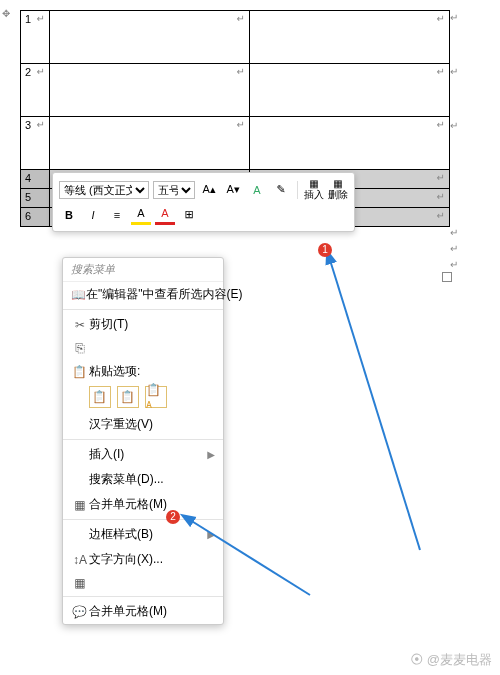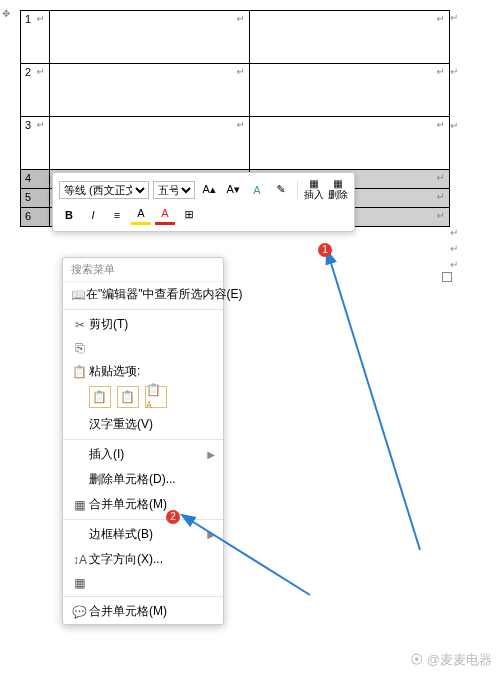--- a/index.html
+++ b/index.html
@@ -117,20 +117,21 @@
     border-radius: 3px;
     box-shadow: 0 2px 8px rgba(0,0,0,0.25);
     z-index: 20;
     font-size: 12px;
   }
   .context-menu .search {
     padding: 4px 8px;
     color: #888;
     border-bottom: 1px solid #eee;
     font-size: 11px;
+    font-style: italic;
   }
   .context-menu .item {
     display: flex;
     align-items: center;
     padding: 4px 8px;
     cursor: pointer;
     white-space: nowrap;
     position: relative;
   }
   .context-menu .item .icon {
@@ -338,21 +339,21 @@
     <span class="label">汉字重选(V)</span>
   </div>
   <div class="divider"></div>
   <div class="item">
     <span class="icon"></span>
     <span class="label">插入(I)</span>
     <span class="arrow">▶</span>
   </div>
   <div class="item">
     <span class="icon"></span>
-    <span class="label">删除单元格(D)...</span>
+    <span class="label">搜索菜单(D)...</span>
   </div>
   <div class="item">
     <span class="icon">▦</span>
     <span class="label">合并单元格(M)</span>
   </div>
   <div class="divider"></div>
   <div class="item">
     <span class="icon"></span>
     <span class="label">边框样式(B)</span>
     <span class="arrow">▶</span>

